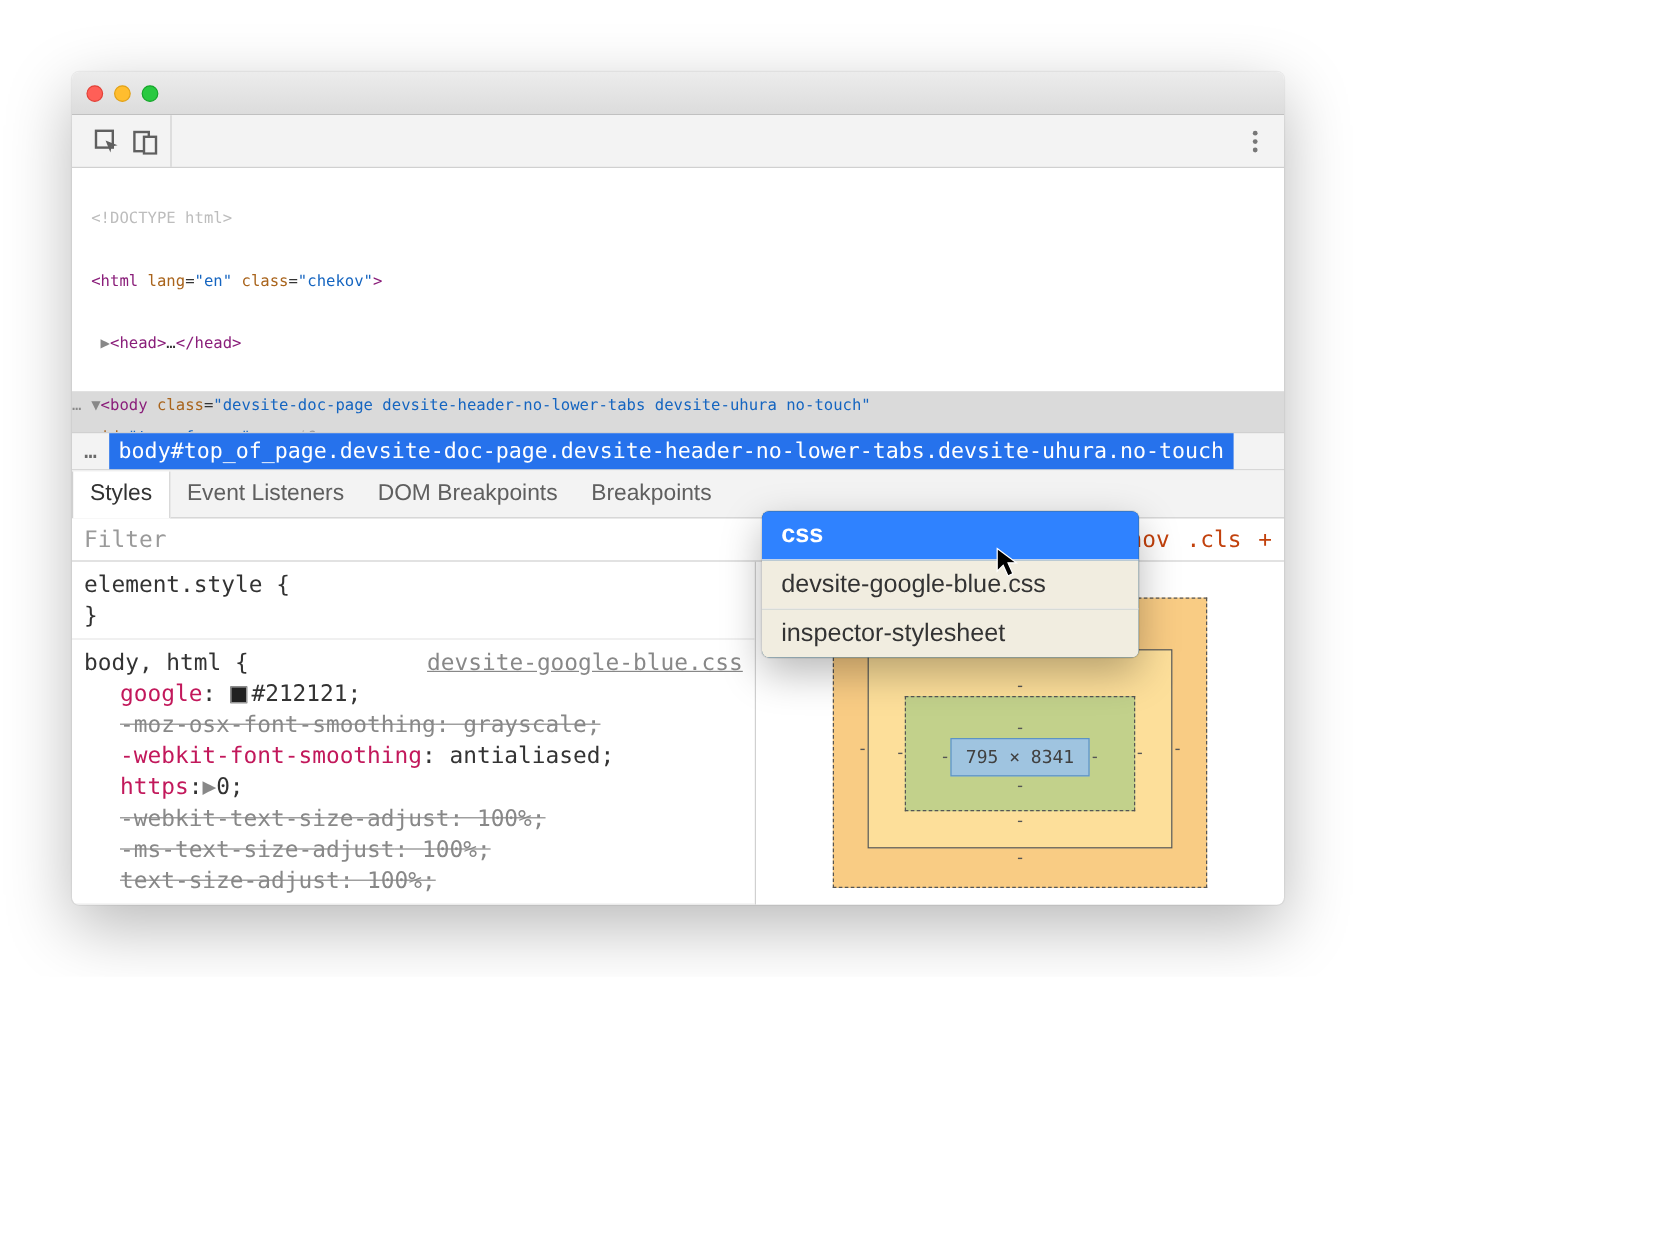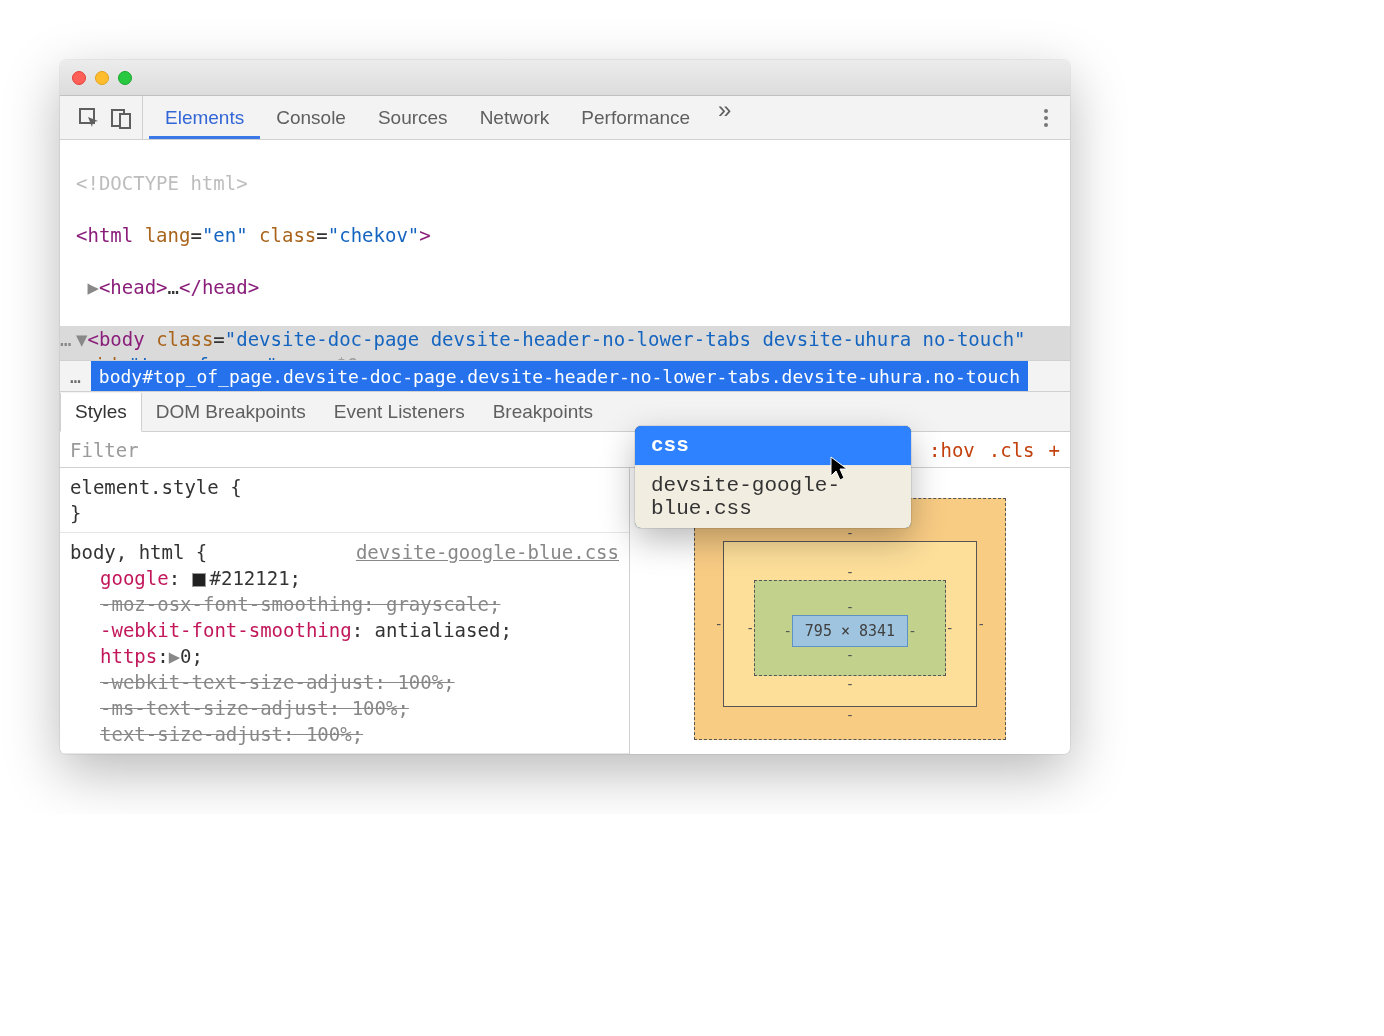--- a/index.html
+++ b/index.html
@@ -48,21 +48,21 @@
   .tabs{display:flex;align-items:stretch;height:100%;margin-left:6px;}
   .tab{display:flex;align-items:center;padding:0 16px;color:#5f5f5f;font-size:19px;cursor:default;}
   .tab.active{color:#3367d6;border-bottom:3px solid #3b78e7;padding-top:3px;}
   .more{padding:0 12px;color:#5f5f5f;font-size:24px;}
   .spacer{flex:1;}
   .kebab{padding:0 14px;color:#888;letter-spacing:2px;font-size:20px;line-height:10px;display:flex;flex-direction:column;align-items:center;gap:3px;}
   .kebab span{width:4px;height:4px;background:#777;border-radius:50%;display:block;}
   
   .dom{
     font-family:Menlo,Consolas,monospace;
-    font-size:19px;
+    font-size:13px;
     line-height:26px;
     background:#fff;
     padding:4px 0 0 0;
     max-height:220px;
     overflow:hidden;
     white-space:pre;
   }
   .dom .row{padding:0 0 0 16px;}
   .dom .row.sel{
     background:#dadada;
@@ -120,28 +120,27 @@
   .boxpane{flex:1;display:flex;align-items:flex-start;justify-content:center;padding-top:30px;padding-bottom:14px;}
   .bm-margin{border:1px dashed #555;background:#f9cc84;padding:26px 20px 16px;position:relative;text-align:center;font-family:Menlo,Consolas,monospace;font-size:14px;color:#555;}
   .bm-border{border:1px solid #555;background:#fddf9a;padding:22px 22px 14px;}
   .bm-padding{border:1px dashed #555;background:#c2d18b;padding:18px 28px 12px;}
   .bm-content{border:1px solid #5c93c4;background:#9fc4e0;padding:6px 12px;color:#404040;font-size:15px;}
   .bm-dash{color:#555;}
   .bm-side{display:flex;align-items:center;justify-content:space-between;}
   
   .popup{
     position:absolute; left:575px; top:-42px;
-    width:276px;
+    width:314px;
     background:#0c4a6e;
     border-radius:6px;
     box-shadow:0 12px 34px rgba(0,0,0,0.28),0 0 0 1px rgba(0,0,0,0.08);
     font-size:21px;
     overflow:hidden;
     z-index:30;
-    font-family:Liberation Mono, monospace;
   }
   .popup .item{padding:8px 16px;border-bottom:1px solid #e6e6e6;background:#f1ede0;color:#333;}
   .popup .item:last-child{border-bottom:none;}
   .popup .item.hl{background:#2f82ff;color:#fff;font-weight:600;}
   .cursor{
     position:absolute;left:770px;top:-12px;z-index:40;
   }
 </style>
 </head>
 <body>
@@ -164,28 +163,20 @@
             <path d="M10 10 L20 14 L15 15 L14 20 Z" fill="#5f5f5f"></path>
           </svg>
       </span>
       <span>
         <svg width="22" height="22" viewBox="0 0 22 22">
             <rect x="2" y="3" width="12" height="16" fill="none" stroke="#5f5f5f" stroke-width="2"></rect>
             <rect x="10" y="7" width="10" height="14" fill="#f3f3f3" stroke="#5f5f5f" stroke-width="2"></rect>
           </svg>
       </span>
     </div>
-    <div class="tabs">
-      <div class="tab active">Elements</div>
-      <div class="tab">Console</div>
-      <div class="tab">Sources</div>
-      <div class="tab">Network</div>
-      <div class="tab">Performance</div>
-      <div class="more">»</div>
-    </div>
     <div class="spacer"></div>
     <div class="kebab">
         <span></span>
         <span></span>
         <span></span>
       </div>
   </div>
 
   <div class="dom">
 <div class="row"><span class="c-gray">&lt;!DOCTYPE html&gt;</span></div>
@@ -198,22 +189,22 @@
 
   </div>
 
   <div class="crumb">
     <span class="dots">…</span>
     <span class="sel">body#top_of_page.devsite-doc-page.devsite-header-no-lower-tabs.devsite-uhura.no-touch</span>
   </div>
 
   <div class="subtabs">
     <div class="subtab active">Styles</div>
+    <div class="subtab">Event Listeners</div>
     <div class="subtab">DOM Breakpoints</div>
-    <div class="subtab">Event Listeners</div>
     <div class="subtab">Breakpoints</div>
   </div>
 
   <div class="filterbar">
     <span>Filter</span>
     <div class="right">
       <span>:hov</span>
       <span>.cls</span>
       <span>+</span>
     </div>
@@ -265,20 +256,21 @@
           </div>
         <span class="bm-dash">-</span>
           </div>
         <div class="bm-dash">-</div>
       </div>
     </div>
 
     <div class="popup">
       <div class="item hl">css</div>
       <div class="item">devsite-google-blue.css</div>
+      <div class="item">inspector-stylesheet</div>
     </div>
     <div class="cursor">
       <svg width="20" height="26" viewBox="0 0 20 26">
           <path d="M1 1 L1 20 L6 15 L10 24 L14 22 L10 13 L17 13 Z" fill="#000" stroke="#fff" stroke-width="1"></path>
         </svg>
     </div>
 
   </div>
 
 </div>

